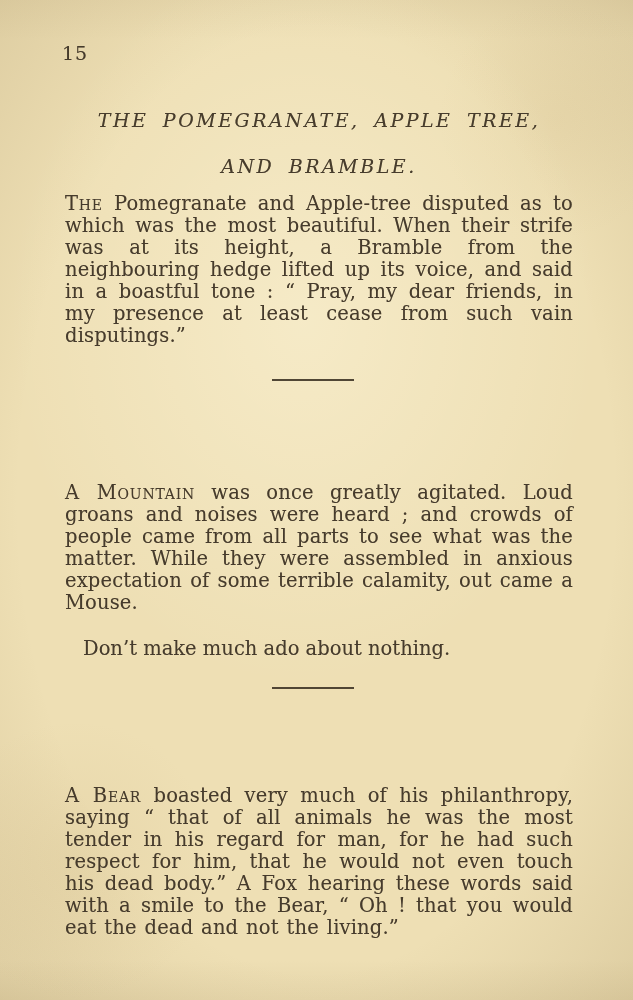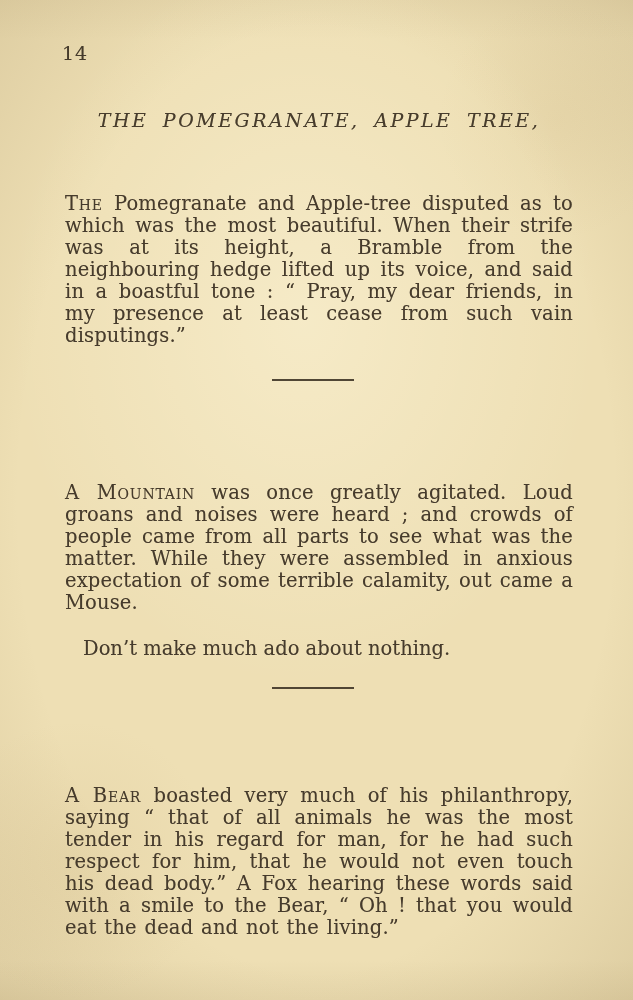--- a/index.html
+++ b/index.html
@@ -93,25 +93,26 @@
   .m2 { top: 615px; }
   .d2 { top: 687px; }
   .t3 { top: 717px; }
   .p3 { top: 765px; }
 </style>
 </head>
 <body>
 
 <div id="page">
 
-  <div class="abs page-number">14</div>
+  <div class="abs page-number">15</div>
 
 
   <div class="abs fable-title t1">
     <span class="tline">THE POMEGRANATE, APPLE TREE,</span>
+    <span class="tline">AND BRAMBLE.</span>
   </div>
   <p class="abs body-par p1"><span class="sc">The</span><span> Pomegranate and Apple-tree disputed as to which was the most beautiful.  When their strife was at its height, a Bramble from the neighbouring hedge lifted up its voice, and said in a boastful tone : “ Pray, my dear friends, in my presence at least cease from such vain disputings.”</span></p>
 
   <div class="abs divider d1"></div>
 
   <p class="abs body-par p2"><span class="sc">A Mountain</span><span> was once greatly agitated.  Loud groans and noises were heard ; and crowds of people came from all parts to see what was the matter.  While they were assembled in anxious expectation of some terrible calamity, out came a Mouse.</span></p>
   <p class="abs moral m2">Don’t make much ado about nothing.</p>
 
   <div class="abs divider d2"></div>
 

